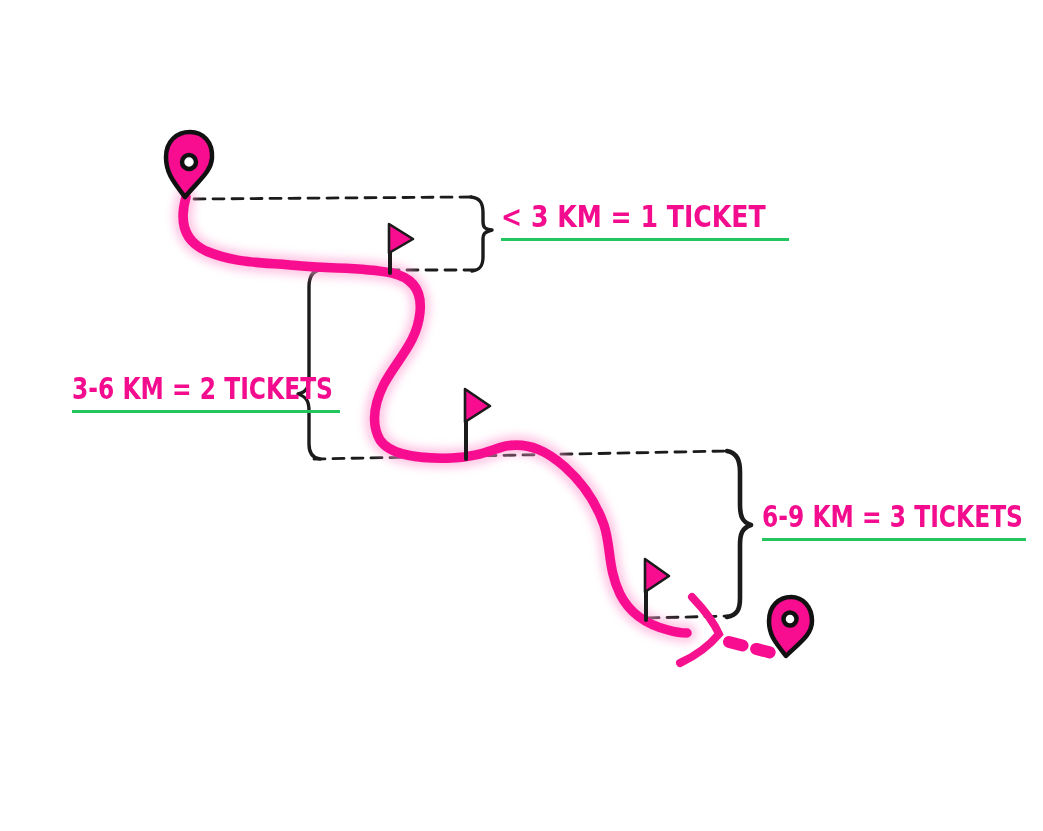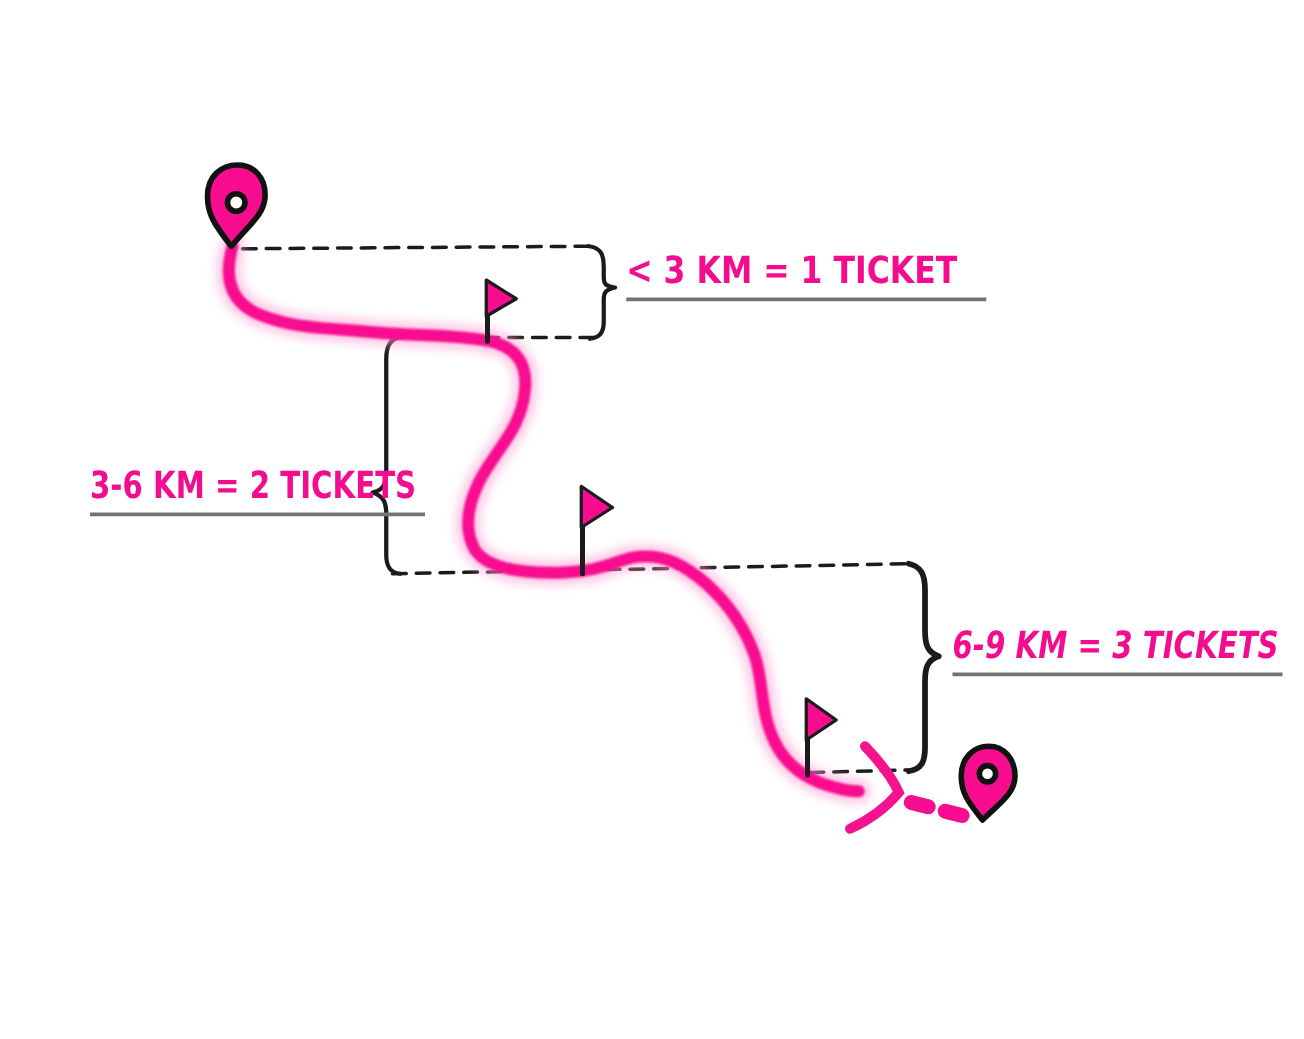--- a/index.html
+++ b/index.html
@@ -15,38 +15,38 @@
     background: #ffffff;
     overflow: hidden;
   }
   .canvas svg {
     position: absolute;
     left: 0;
     top: 0;
   }
   .fare-label {
     position: absolute;
-    border-bottom: 3px solid #737373;
+    border-bottom: 3px solid #22c55e;
     padding-bottom: 4px;
     white-space: nowrap;
   }
   .fare-text {
     display: inline-block;
     transform-origin: 0 50%;
     font-weight: bold;
     font-size: 30px;
     letter-spacing: 0px;
     color: #f30d8e;
     white-space: nowrap;
   }
   #fare-label-1 { left: 501px; top: 199px; width: 288px; }
   #fare-label-1 .fare-text { transform: scaleX(0.84); }
   #fare-label-2 { left: 36px;  top: 371px; width: 268px; margin-left: 36px; }
   #fare-label-2 .fare-text { transform: scaleX(0.78); }
-  #fare-label-3 { left: 762px; top: 499px; width: 264px; font-style: italic; }
+  #fare-label-3 { left: 762px; top: 499px; width: 264px; }
   #fare-label-3 .fare-text { transform: scaleX(0.78); }
 </style>
 </head>
 <body>
 
 <div class="canvas">
 
   <svg width="1043" height="831" viewBox="0 0 1043 831">
 
     <defs>

